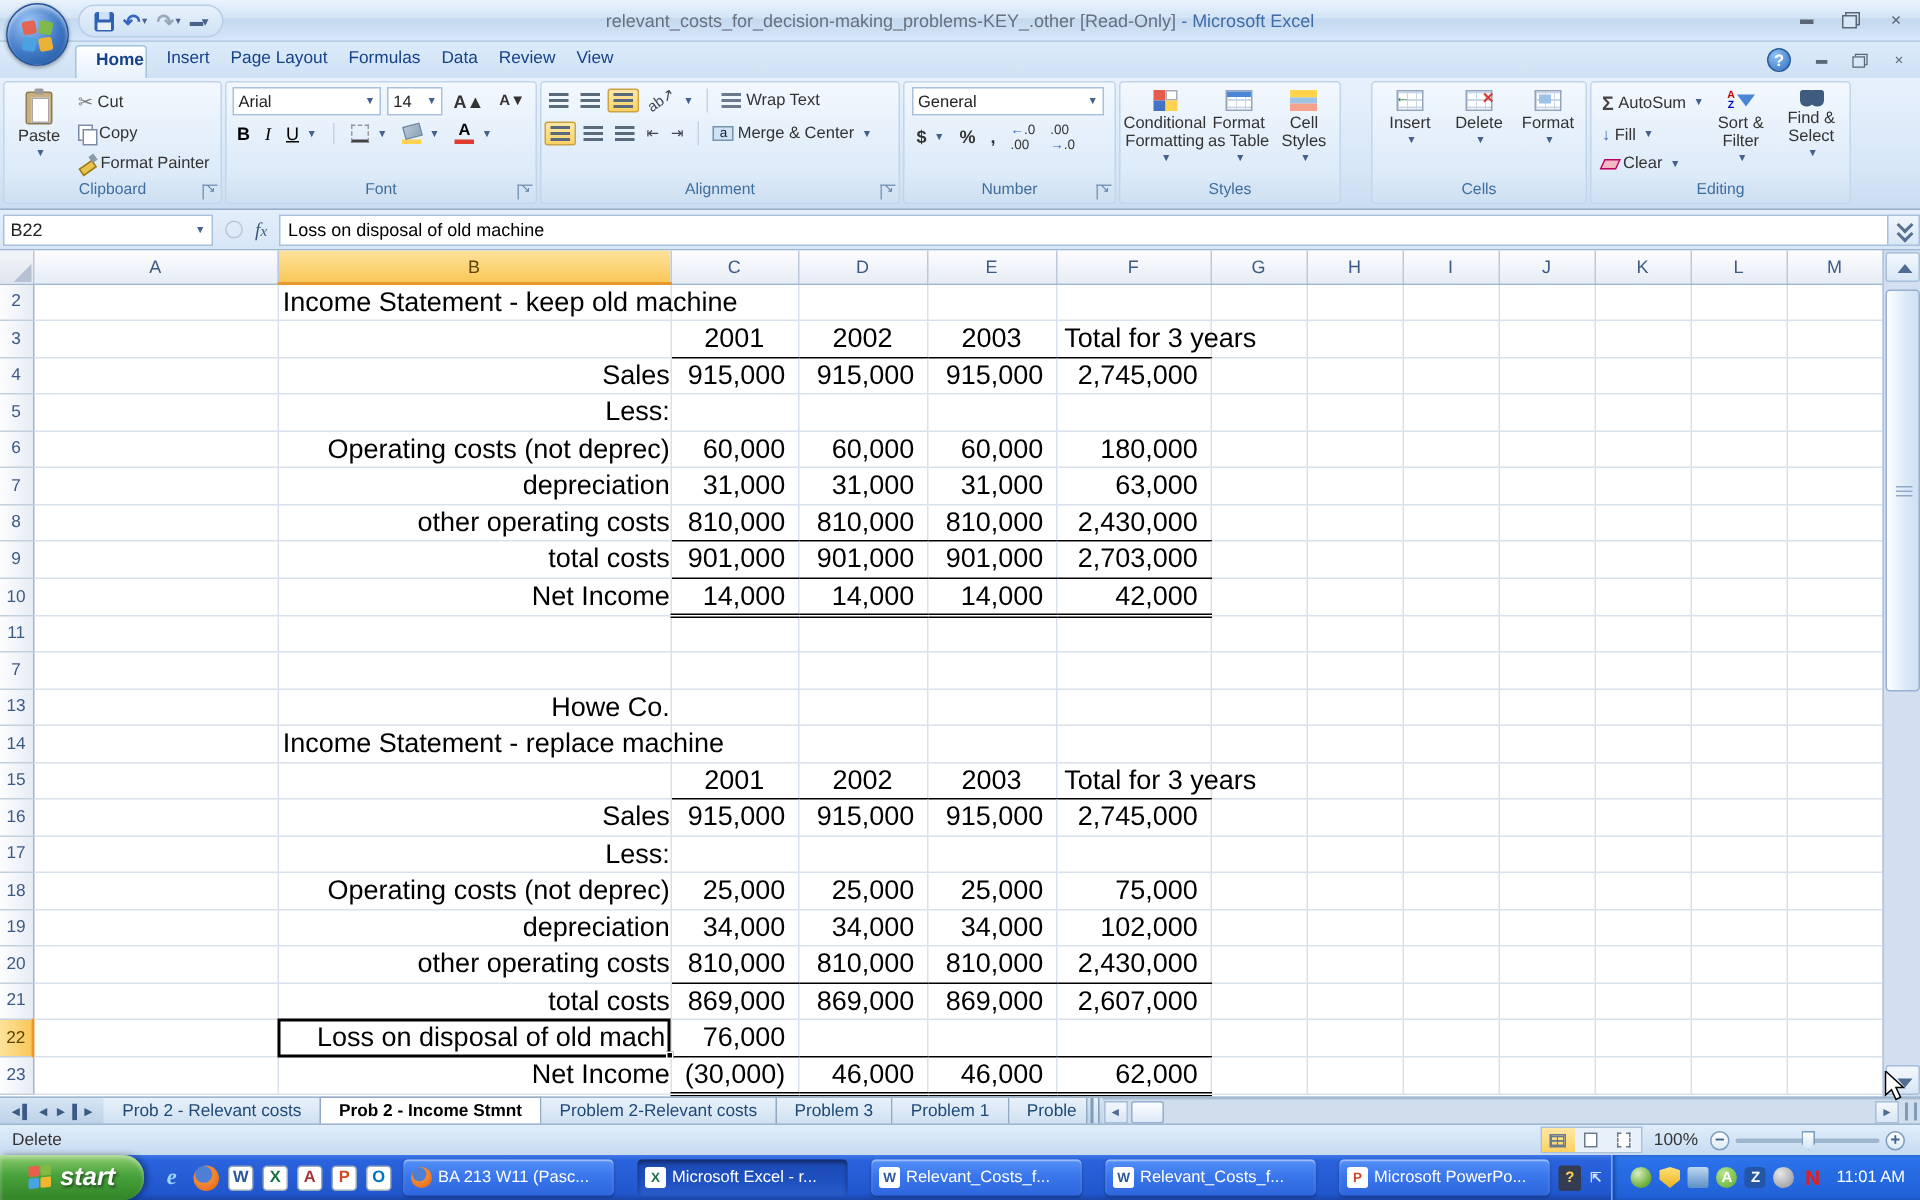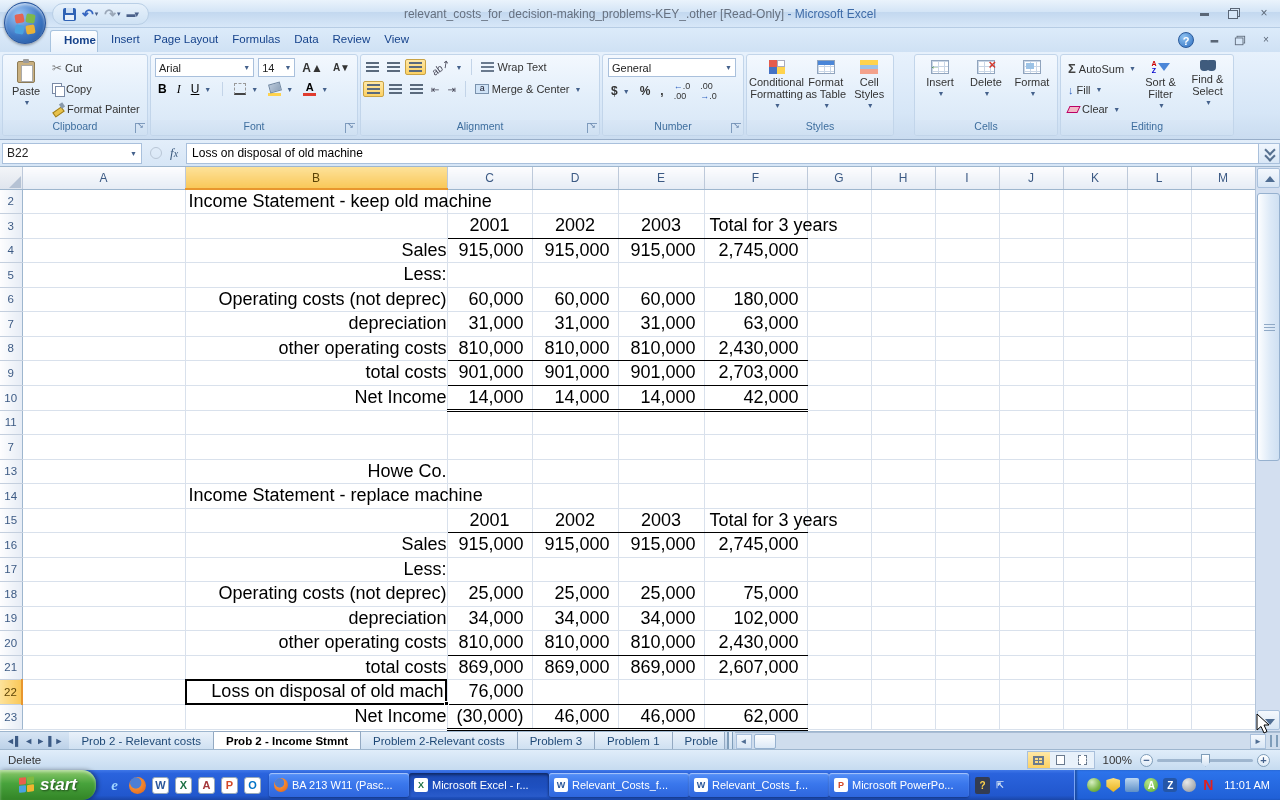--- a/index.html
+++ b/index.html
@@ -238,21 +238,21 @@
   .winflag i { border-radius:1px; } .winflag i:nth-child(1){background:#e8604c;} .winflag i:nth-child(2){background:#7fba42;} .winflag i:nth-child(3){background:#4aa3e0;} .winflag i:nth-child(4){background:#f2b52f;}
   .quicklaunch { display:flex; align-items:center; gap:6px; padding:0 8px 0 10px; }
   .ql { width:17px; height:17px; border-radius:3px; display:flex; align-items:center; justify-content:center; font-size:11px; font-weight:bold; color:#fff; }
   .ql-internet-explorer { background:transparent; color:#9fd4ff; font-size:15px; font-style:italic; font-family:"Liberation Serif",serif; }
   .ql-firefox { background:radial-gradient(circle at 40% 35%, #4d7fd6 35%, #f58931 40%, #d9601a); border-radius:50%; }
   .ql-word { background:#fff; color:#2b579a; border:1px solid #9ab; }
   .ql-excel { background:#fff; color:#1e7145; border:1px solid #9ab; }
   .ql-access { background:#fff; color:#a4373a; border:1px solid #9ab; }
   .ql-powerpoint { background:#fff; color:#d24726; border:1px solid #9ab; }
   .ql-outlook { background:#fff; color:#0072c6; border:1px solid #9ab; }
-  .tasks { display:flex; align-items:flex-start; gap:0; }
+  .tasks { display:flex; align-items:flex-start; gap:16px; }
   .taskbtn { width:140px; height:24px; border-radius:3px; background:linear-gradient(#5590f8,#3a77ec 45%,#2e66dd);
     box-shadow:inset 0 1px 1px rgba(255,255,255,.5), 0 1px 2px rgba(0,0,0,.3);
     display:flex; align-items:center; gap:4px; padding:0 5px; color:#fff; font-size:11px; white-space:nowrap; overflow:hidden; }
   .taskbtn.active { background:linear-gradient(#1c4ab4,#1e50c0 60%,#2a5ccc); box-shadow:inset 0 2px 3px rgba(0,0,0,.45); }
   .tb-ico { flex:0 0 14px; width:14px; height:14px; border-radius:2px; background:#fff; display:flex; align-items:center; justify-content:center; font-size:9px; font-weight:bold; }
   .tb-firefox { background:radial-gradient(circle at 40% 35%, #4d7fd6 35%, #f58931 40%, #d9601a); border-radius:50%; }
   .tb-excel { color:#1e7145; } .tb-word { color:#2b579a; } .tb-powerpoint { color:#d24726; }
   .mini-tray-icons { display:flex; align-items:center; gap:4px; margin-left:6px; }
   .mi { width:15px; height:17px; background:#333c52; border-radius:2px; color:#ffd34d; font-size:10px; font-weight:bold; text-align:center; line-height:17px; }
   .mi2 { color:#cfe0f4; font-size:9px; width:12px; background:transparent; }

